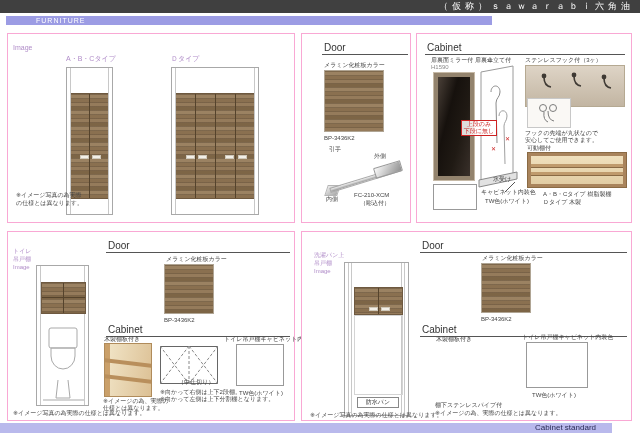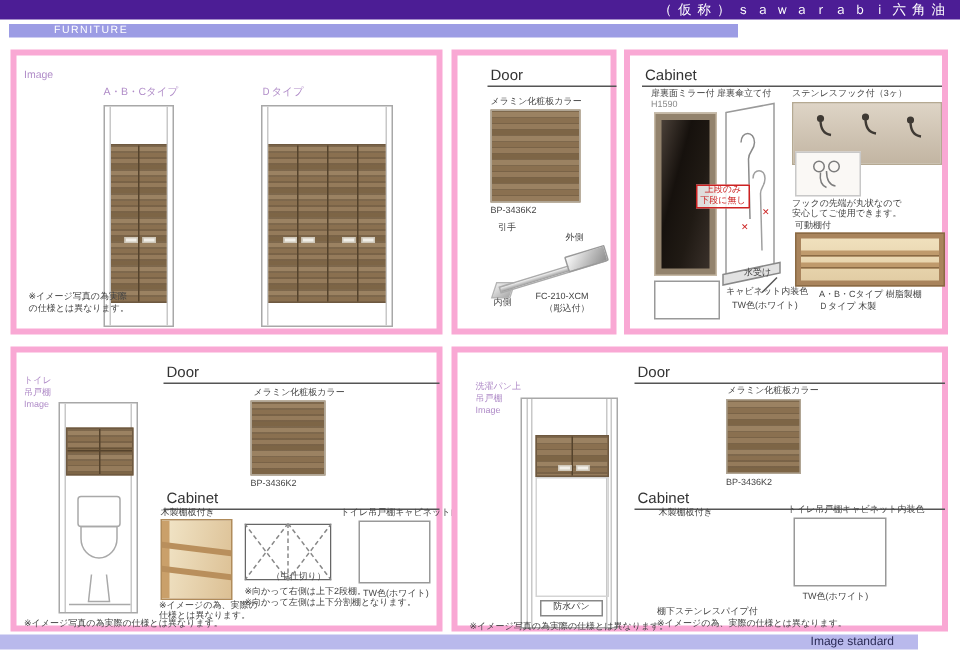--- a/index.html
+++ b/index.html
@@ -1,25 +1,25 @@
 <!DOCTYPE html>
 <html><head>
 <meta charset="utf-8">
 <style>
   html,body{margin:0;padding:0;background:#fff}
   .page{position:relative;width:640px;height:438px;background:#fff;overflow:hidden;
         font-family:"Liberation Sans","DejaVu Sans",sans-serif;color:#333}
   .abs{position:absolute}
-  .topbar{position:absolute;left:0;top:0;width:640px;height:13px;background:#4c1d95;color:#fff;
+  .topbar{position:absolute;left:0;top:0;width:640px;height:13px;background:#404040;color:#fff;
           font-size:9px;letter-spacing:4px;line-height:13px;text-align:right;padding-right:6px;box-sizing:border-box}
   .subbar{position:absolute;left:6px;top:16px;width:486px;height:9px;background:#9c9ce4;color:#fff;
           font-size:7px;line-height:9px;letter-spacing:1px;padding-left:30px;box-sizing:border-box}
   .footbar{position:absolute;left:0;top:423px;width:612px;height:10px;background:#b9b9ec;color:#2a2a55;
            font-size:8px;line-height:10px;text-align:right;padding-right:16px;box-sizing:border-box}
-  .panel{position:absolute;background:#fff;border:4px solid #f9a8d4;box-sizing:border-box}
+  .panel{position:absolute;background:#fff;border:1px solid #f9a8d4;box-sizing:border-box}
   .lbl{position:absolute;white-space:nowrap;color:#444}
   .f6{font-size:6px;line-height:7px}
   .f7{font-size:7px;line-height:8px}
   .purple{color:#b08cc8}
   .gray{color:#8a8a8a}
   .red{color:#cc2222}
   .heading{position:absolute;font-size:10px;color:#333;border-bottom:1px solid #555;padding:0 0 1px 2px;box-sizing:border-box}
   .wood{background:
         repeating-linear-gradient(180deg, rgba(50,36,20,.28) 0 1px, rgba(0,0,0,0) 1px 4px),
         repeating-linear-gradient(180deg,#9b8262 0 5px,#8a7050 5px 8px,#957b5b 8px 13px,#7d6546 13px 16px);
@@ -255,16 +255,16 @@
     <div class="lbl f6" style="left:133px;top:178px">※イメージの為、実際の仕様とは異なります。</div>
 
     <div class="lbl f6" style="left:220px;top:102px">トイレ吊戸棚キャビネット内装色</div>
     <div class="wswatch" style="left:224px;top:110px;width:62px;height:46px"></div>
     <div class="lbl f6" style="left:230px;top:160px">TW色(ホワイト)</div>
 
     <div class="lbl f6" style="left:8px;top:180px">※イメージ写真の為実際の仕様とは異なります。</div>
   </div>
 
   <div class="footbar">
-    <span>Image standard</span>
+    <span>Cabinet standard</span>
   </div>
 
 </div>
 
 </body></html>

